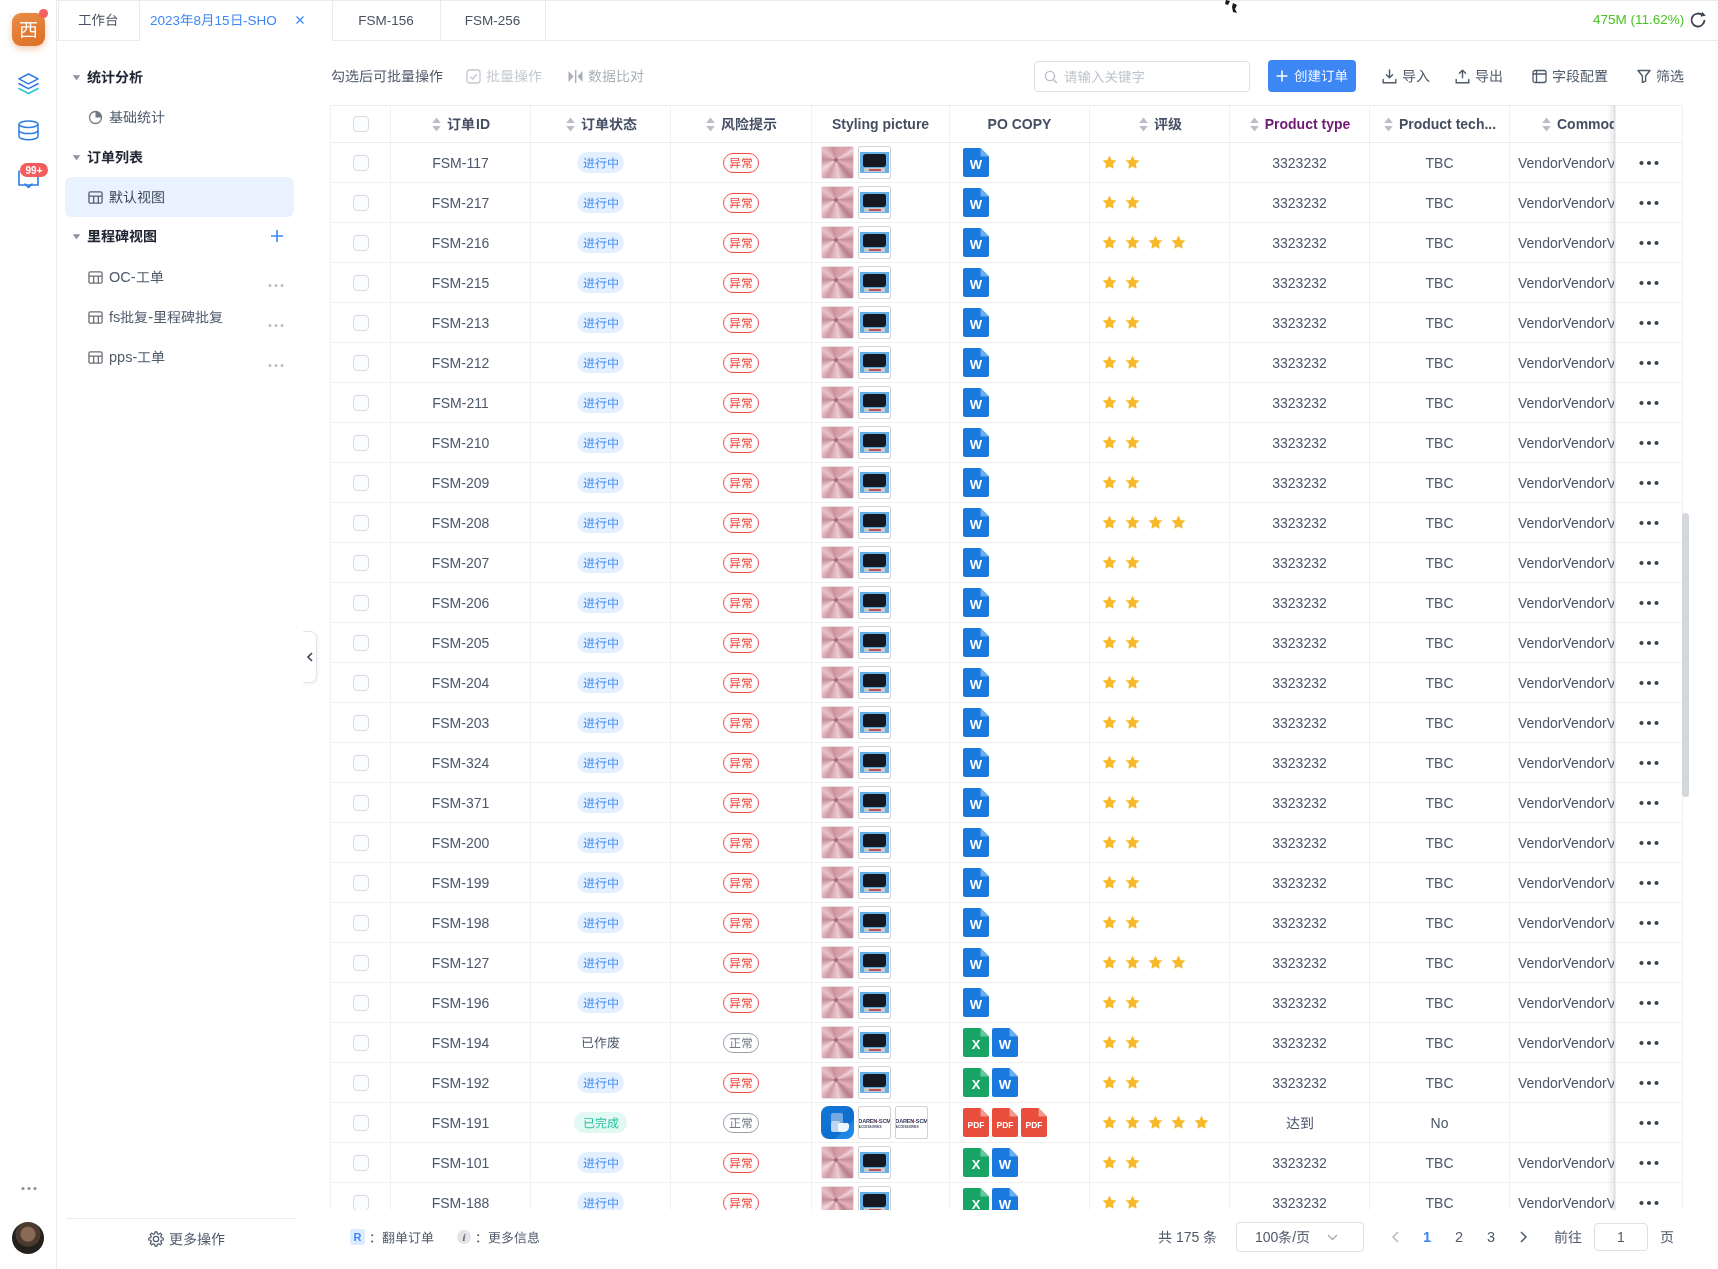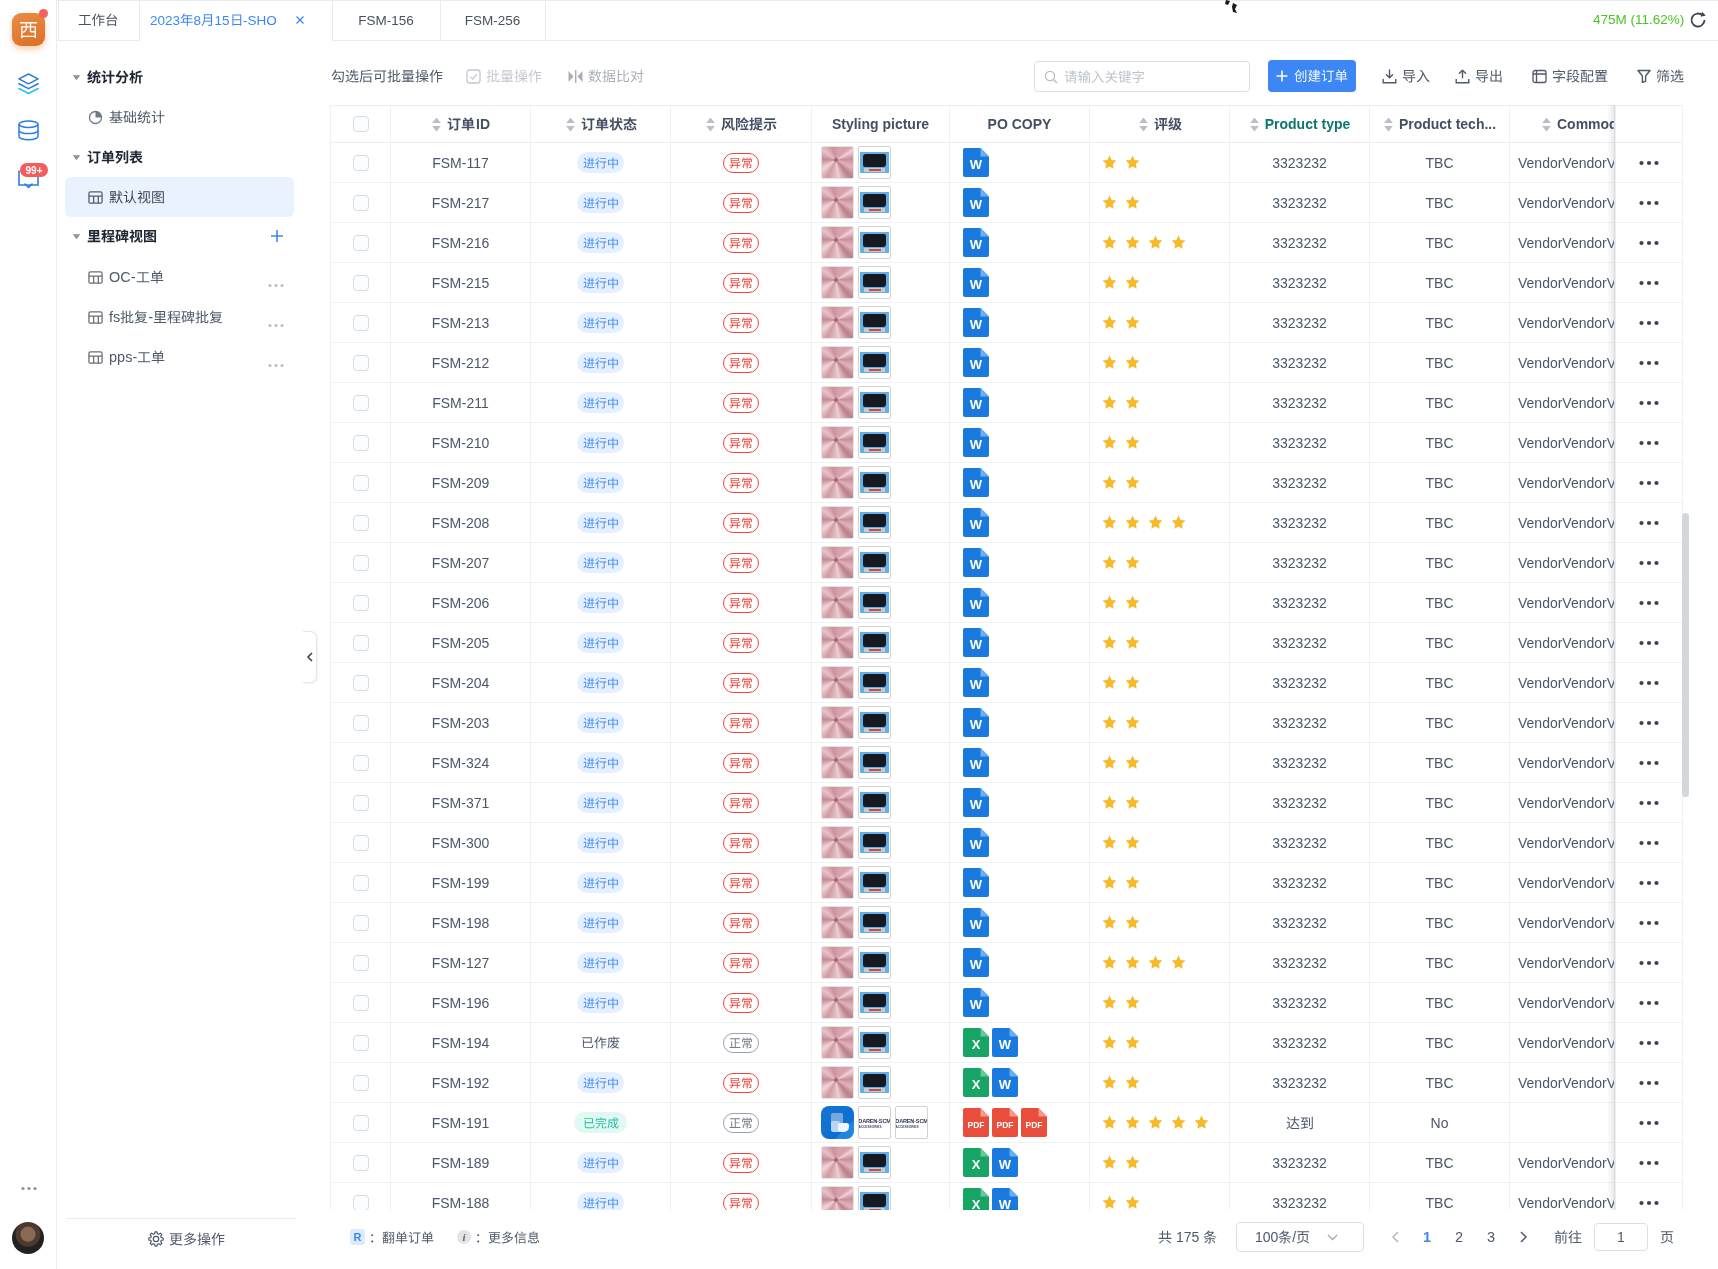--- a/index.html
+++ b/index.html
@@ -486,21 +486,21 @@
       <div class="cell" style="width:140px;font-weight:bold;color:#454f63;">
         <svg width="11" height="15" viewBox="0 0 11 15" style="margin-right:5px" fill="#b9bec7">
           <path d="M5.5 0.5 9.8 6H1.2Z"></path>
           <path d="M5.5 14.5 1.2 9H9.8Z"></path>
         </svg>
         <svg style="width:28.0px;height:14.0px;vertical-align:middle;" viewBox="0 0 2000 1000" fill="#454f63">
           <use href="#g67" x="0"></use>
           <use href="#g68" x="1000"></use>
         </svg>
       </div>
-      <div class="cell" style="width:140px;font-weight:bold;color:#0f766e;"><svg width="11" height="15" viewBox="0 0 11 15" style="margin-right:5px" fill="#b9bec7">
+      <div class="cell" style="width:140px;font-weight:bold;color:#701a75;"><svg width="11" height="15" viewBox="0 0 11 15" style="margin-right:5px" fill="#b9bec7">
           <path d="M5.5 0.5 9.8 6H1.2Z"></path>
           <path d="M5.5 14.5 1.2 9H9.8Z"></path>
         </svg>Product type</div>
       <div class="cell" style="width:140px;font-weight:bold;color:#454f63;"><svg width="11" height="15" viewBox="0 0 11 15" style="margin-right:5px" fill="#b9bec7">
           <path d="M5.5 0.5 9.8 6H1.2Z"></path>
           <path d="M5.5 14.5 1.2 9H9.8Z"></path>
         </svg>Product tech...</div>
       <div class="cell" style="width:105px;font-weight:bold;color:#454f63;justify-content:flex-start;padding:0">
         <div style="display:flex;align-items:center;width:100%;padding-left:31px">
           <svg width="11" height="15" viewBox="0 0 11 15" style="margin-right:5px" fill="#b9bec7">
@@ -1439,21 +1439,21 @@
         <div class="cell" style="width:140px">3323232</div>
         <div class="cell" style="width:140px">TBC</div>
         <div class="cell" style="width:105px;justify-content:flex-start;padding-left:8px">
           <span style="white-space:nowrap">VendorVendorVendorVendor</span>
         </div>
       </div>
       <div class="row">
         <div class="cell" style="width:60px">
           <div class="ckb"></div>
         </div>
-        <div class="cell" style="width:140px">FSM-300</div>
+        <div class="cell" style="width:140px">FSM-200</div>
         <div class="cell" style="width:140px">
           <span class="pill pill-run">
             <svg style="width:36.0px;height:12.0px;vertical-align:middle;" viewBox="0 0 3000 1000" fill="#3d87f5">
               <use href="#g69" x="0"></use>
               <use href="#g70" x="1000"></use>
               <use href="#g71" x="2000"></use>
             </svg>
           </span>
         </div>
         <div class="cell" style="width:141px">
@@ -1913,21 +1913,21 @@
             <use href="#g80" x="1000"></use>
           </svg>
         </div>
         <div class="cell" style="width:140px">No</div>
         <div class="cell" style="width:105px;justify-content:flex-start;padding-left:8px"></div>
       </div>
       <div class="row">
         <div class="cell" style="width:60px">
           <div class="ckb"></div>
         </div>
-        <div class="cell" style="width:140px">FSM-189</div>
+        <div class="cell" style="width:140px">FSM-101</div>
         <div class="cell" style="width:140px">
           <span class="pill pill-run">
             <svg style="width:36.0px;height:12.0px;vertical-align:middle;" viewBox="0 0 3000 1000" fill="#3d87f5">
               <use href="#g69" x="0"></use>
               <use href="#g70" x="1000"></use>
               <use href="#g71" x="2000"></use>
             </svg>
           </span>
         </div>
         <div class="cell" style="width:141px">

